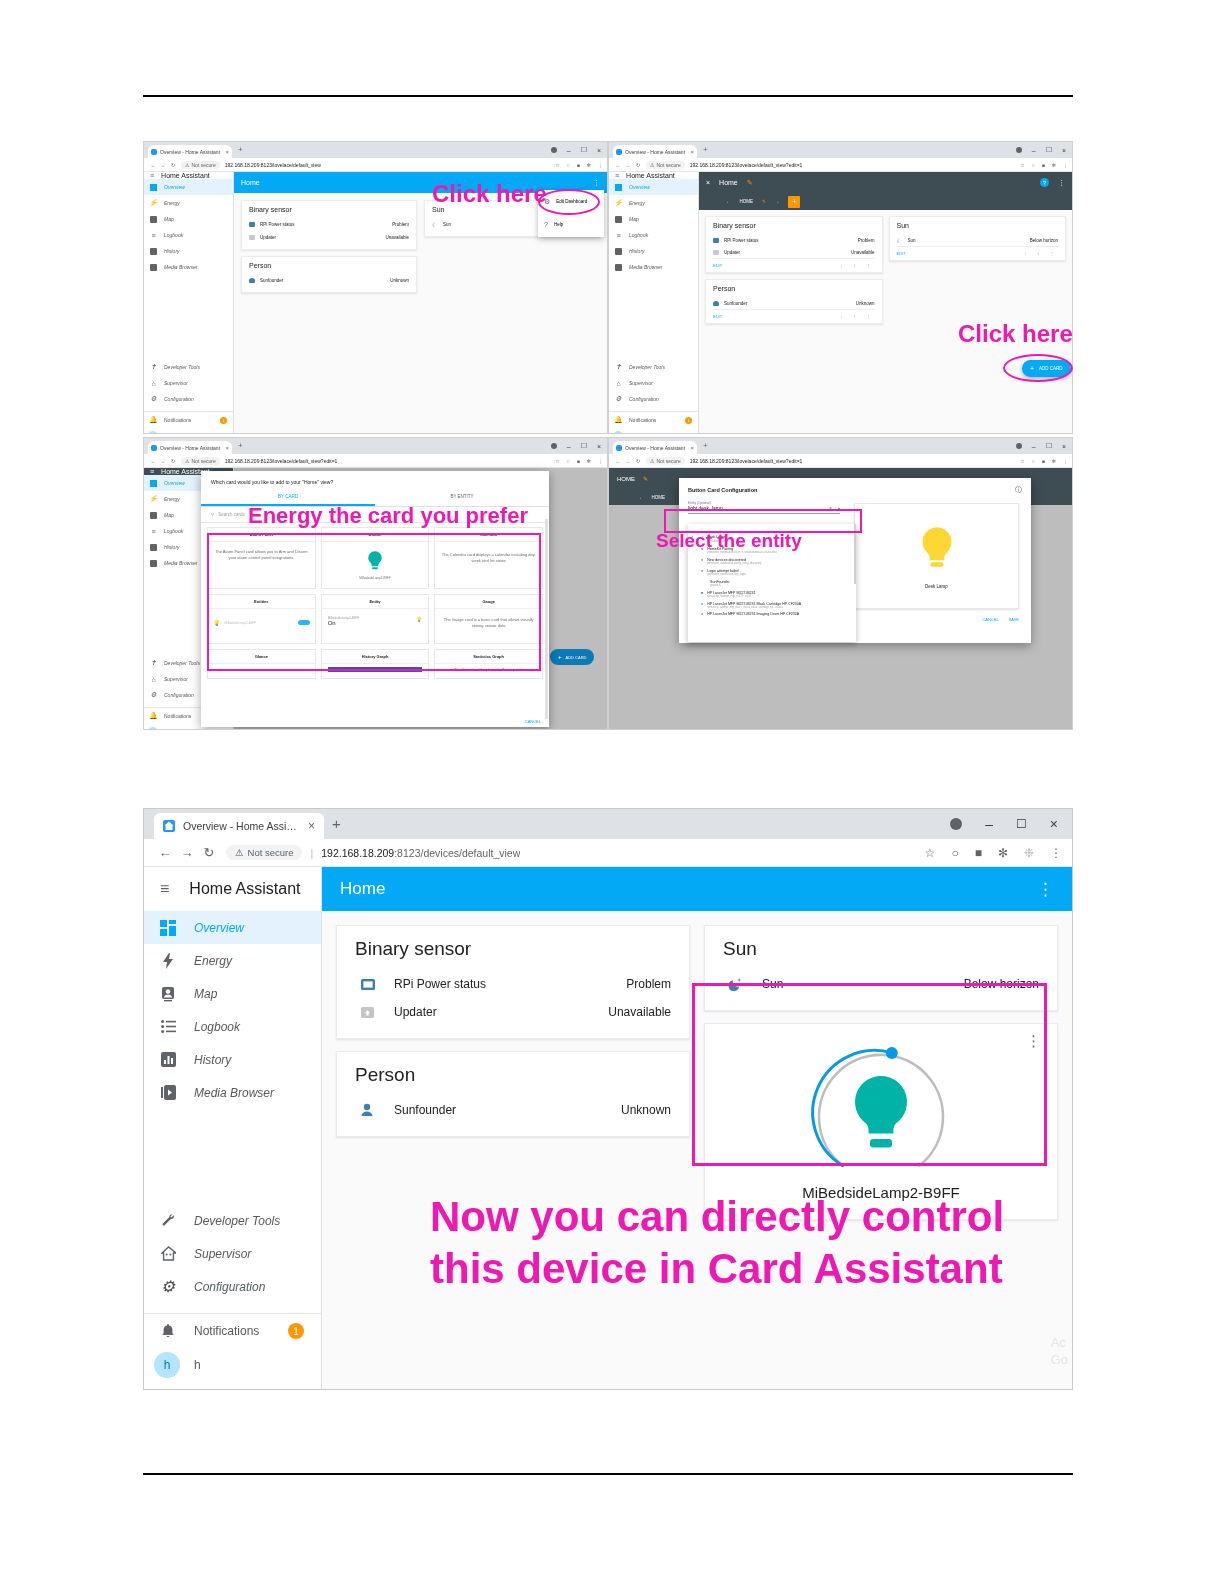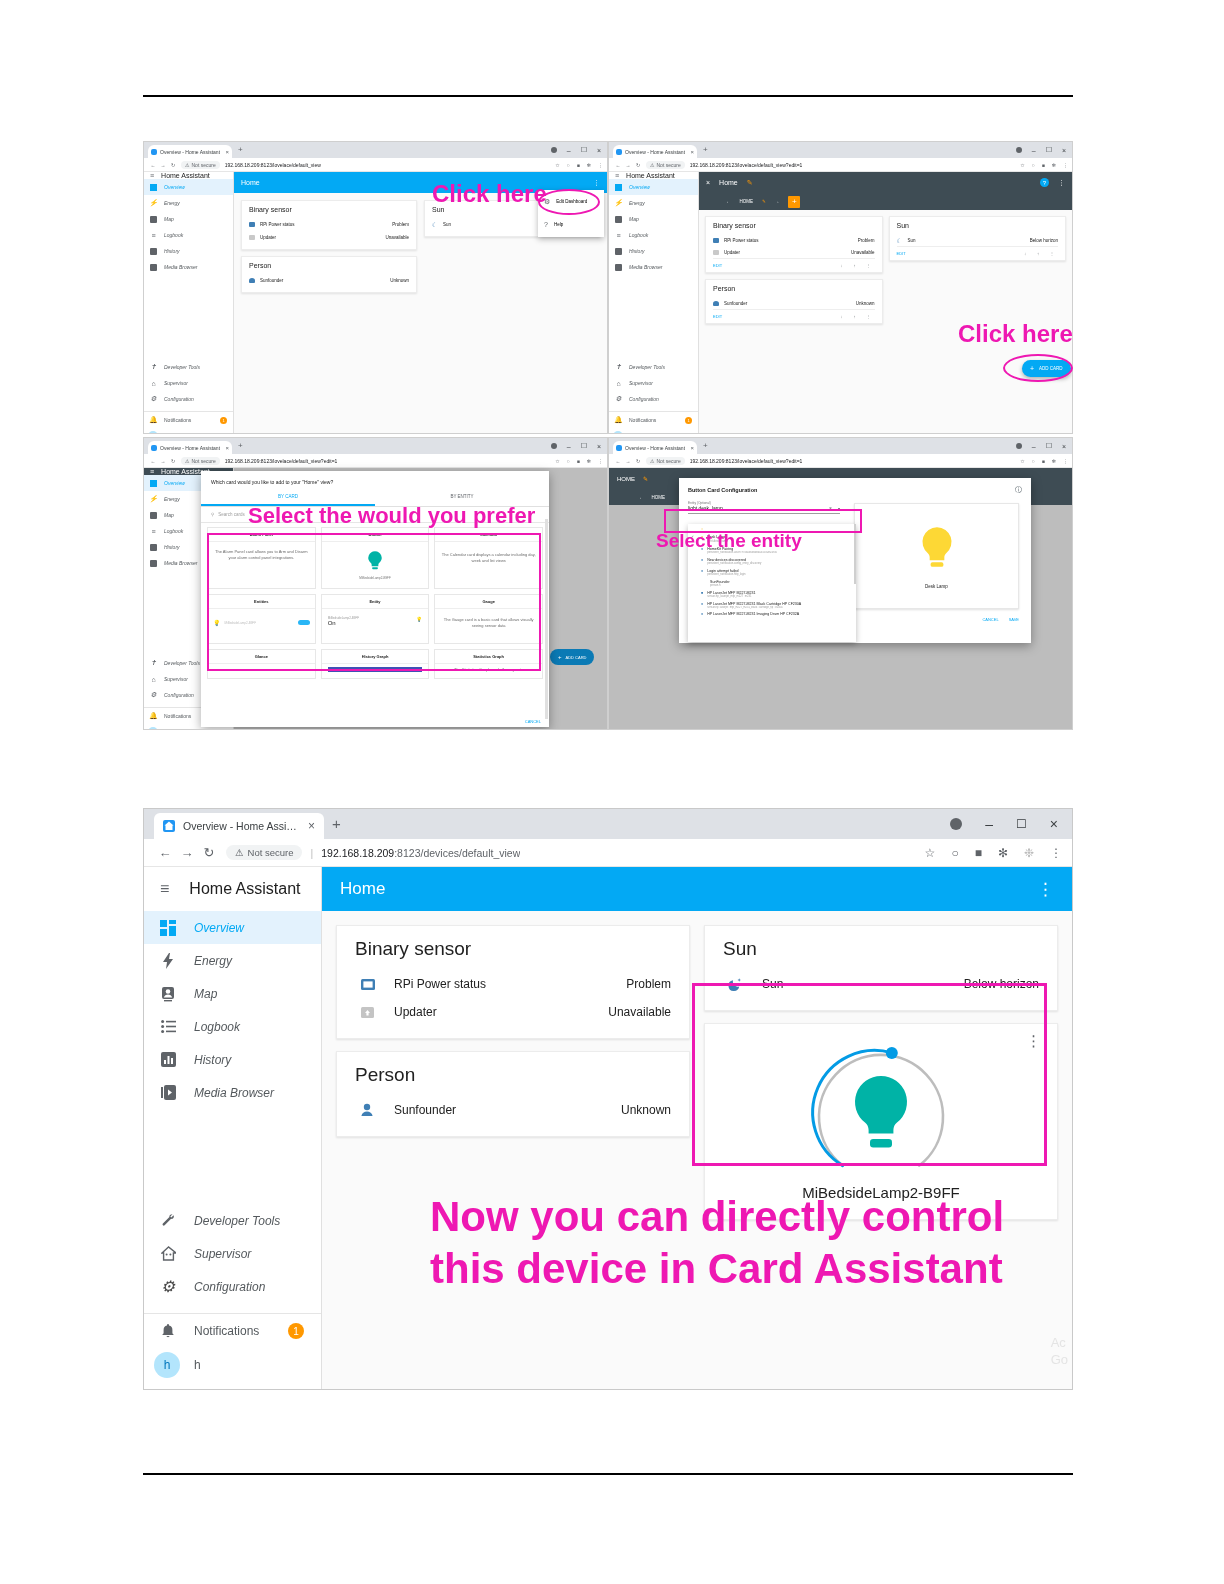--- a/index.html
+++ b/index.html
@@ -556,21 +556,21 @@
         <div style="text-align:center;font-weight:700;padding:4px 0;border-bottom:1px solid #eee;color:#212121;">Statistics Graph</div>
         <div style="padding:3px 5px;text-align:center;color:#6b6b6b;line-height:1.4;">The Statistics Graph card allows you to</div>
       </div>
     </div>
     <div style="position:absolute;right:8px;bottom:3px;font-size:4px;color:#03a9f4;">CANCEL</div>
     <div style="position:absolute;right:1px;top:48px;width:3px;height:200px;background:#e0e0e0;"></div>
   </div>
 
   <div class="pink-rect" style="left:63px; top:95px; width:334px; height:138px; border-width:2px;"></div>
 </div>
-<div class="pink-text" style="left:248px; top:505px; font-size:22px;">Select the would you prefer</div>
+<div class="pink-text" style="left:248px; top:505px; font-size:22px;">Energy the card you prefer</div>
 
 <div class="win mini" style="left:608px; top:437px; width:465px; height:293px; border:1px solid #cfcfcf;">
   <div class="win-tabbar" style="height:16px;">
     <div class="tab" style="width:84px;height:13px;padding:0 3px;font-size:5px;">
       <span class="tab-fav" style="width:6px;height:6px;margin-right:3px;"></span>
       <span class="tab-title">Overview - Home Assistant</span>
       <span class="tab-x" style="font-size:6px;padding-left:3px;">×</span>
     </div>
     <span class="tab-plus" style="left:94px;top:3px;font-size:8px;">+</span>
     <div class="wincontrols" style="height:16px;gap:10px;padding-right:6px;font-size:7px;">

